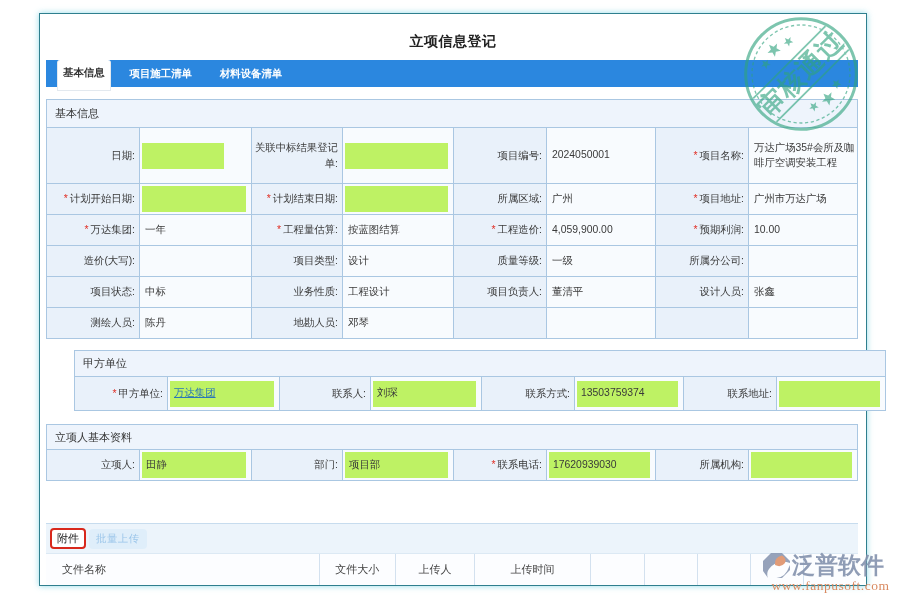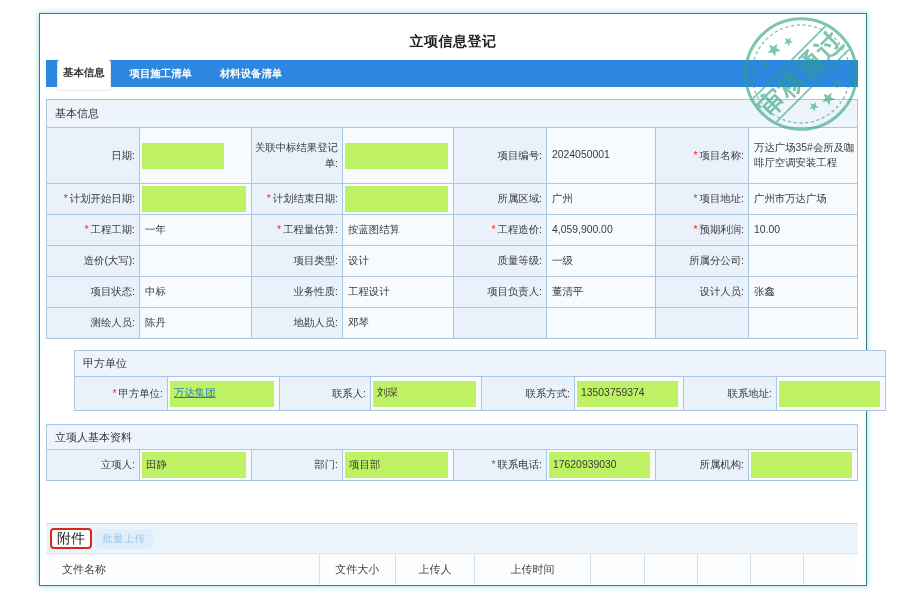--- a/index.html
+++ b/index.html
@@ -49,21 +49,21 @@
   #panel-party tr.r-h { height:26px; }
   #panel-applicant tr.r-h { height:25px; }
 
   
   .attach { position:absolute; left:6px; top:509px; width:812px;
     border-top:1px solid #c7dcee; }
   .attach-bar { height:30px; background:#ecf4fb; display:flex;
     align-items:center; padding-left:4px;
     border-bottom:1px solid #dce9f4; }
   .btn-attach { background:#ffffff; border:2px solid #d8281c; border-radius:4px;
-    font-size:14px; color:#222; padding:1px 5px; height:21px; line-height:15px;
+    font-size:11px; color:#222; padding:1px 5px; height:21px; line-height:15px;
     cursor:pointer; font-family:inherit; }
   .btn-batch { background:#dfeefa; border:none; border-radius:4px;
     font-size:10.4px; color:#9cc6ea; padding:0 7px; height:20px; margin-left:3px;
     cursor:pointer; font-family:inherit; letter-spacing:0.5px; }
   table.files { width:812px; border-collapse:collapse; table-layout:fixed;
     font-size:11px; color:#444; }
   table.files td { border-right:1px solid #d3e1ef; background:#fcfdff;
     height:31px; text-align:center; }
   table.files td:first-child { text-align:left; padding-left:16px; }
   table.files td:last-child { border-right:none; }
@@ -133,21 +133,21 @@
             <td class="lbl"><span class="req">*</span><span>计划结束日期:</span></td>
             <td class="val">
               <div class="ipt"></div>
             </td>
             <td class="lbl"><span>所属区域:</span></td>
             <td class="val"><span class="vtext">广州</span></td>
             <td class="lbl"><span class="req">*</span><span>项目地址:</span></td>
             <td class="val"><span class="vtext">广州市万达广场</span></td>
           </tr>
           <tr style="height: 31px;">
-            <td class="lbl"><span class="req">*</span><span>工程工期:</span></td>
+            <td class="lbl"><span class="req">*</span><span>万达集团:</span></td>
             <td class="val"><span class="vtext">一年</span></td>
             <td class="lbl"><span class="req">*</span><span>工程量估算:</span></td>
             <td class="val"><span class="vtext">按蓝图结算</span></td>
             <td class="lbl"><span class="req">*</span><span>工程造价:</span></td>
             <td class="val"><span class="vtext">4,059,900.00</span></td>
             <td class="lbl"><span class="req">*</span><span>预期利润:</span></td>
             <td class="val"><span class="vtext">10.00</span></td>
           </tr>
           <tr style="height: 31px;">
             <td class="lbl"><span>造价(大写):</span></td>
@@ -318,13 +318,24 @@
         <use href="#star" transform="translate(58,23.5) scale(1.12)"></use>
         <use href="#star" transform="translate(42,28) scale(0.8)"></use>
         <use href="#star" transform="translate(74,28) scale(0.8)"></use>
         <use href="#star" transform="translate(62,96.5) scale(1.12)"></use>
         <use href="#star" transform="translate(46,92) scale(0.8)"></use>
         <use href="#star" transform="translate(78,92) scale(0.8)"></use>
       </g>
     </g>
   </svg>
 
+  <div class="logo">
+    <div class="logo-row">
+      <svg class="logo-icon" viewBox="0 0 27 25">
+        <path d="M8,0 L19,0 L27,8 L27,10 Q14,6 6,16 Q3,20 5,25 L0,18 L0,8 Z" fill="#8b99b3"></path>
+        <path d="M10,25 Q22,26 26,14 L27,12 L27,17 L19,25 Z" fill="#8b99b3"></path>
+        <path d="M12,12 Q11,4 19,2.5 Q24,5.5 22,10 Q18,15 12,12 Z" fill="#df9169"></path>
+      </svg>
+      <span class="logo-cn">泛普软件</span>
+    </div>
+    <div class="logo-url">www.fanpusoft.com</div>
+  </div>
 </div>
 
 </body></html>

